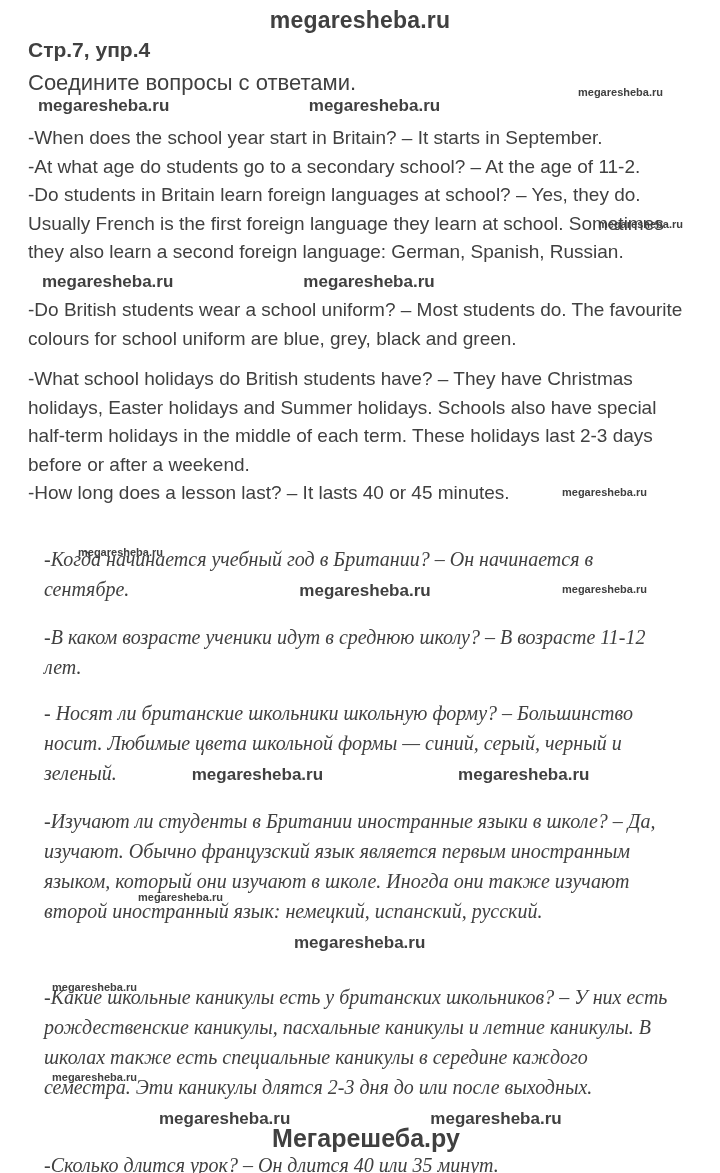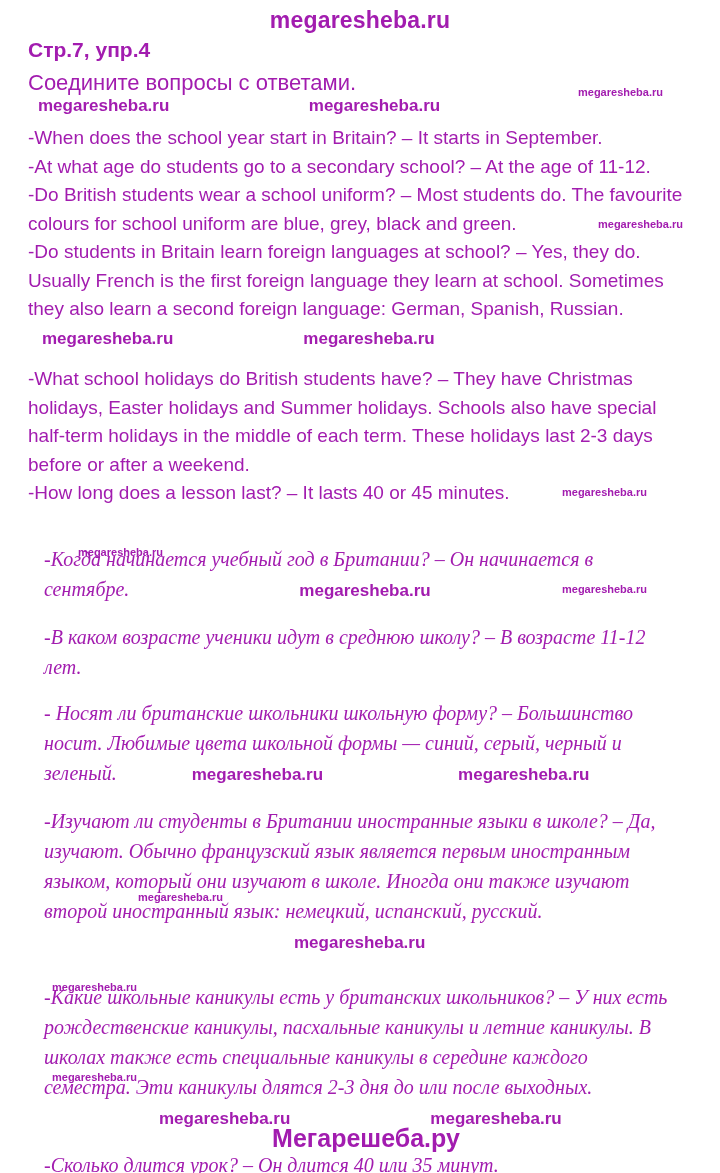--- a/index.html
+++ b/index.html
@@ -1,19 +1,19 @@
 <!DOCTYPE html>
 <html><head>
 <meta charset="utf-8">
 <style>
   html,body{margin:0;padding:0;background:#ffffff;}
   .page{
     position:relative;
     width:720px;height:1173px;
-    background:#ffffff;color:#a21caf;
+    background:#ffffff;color:#404040;
     overflow:hidden;
     font-family:"Liberation Sans",sans-serif;
   }
   .content{padding:6px 28px 0 28px;}
   .site-header{
     text-align:center;font-weight:bold;font-size:23px;line-height:28px;
     letter-spacing:.2px;
   }
   .task-title{font-weight:bold;font-size:21px;margin-top:4px;}
   .task-instruction{font-size:22px;margin-top:8px;}
@@ -67,23 +67,23 @@
 
     <div class="task-instruction">Соедините вопросы с ответами.</div>
 
     <div class="wm-row">
       <span class="wmb">megaresheba.ru</span>
       <span class="wmb">megaresheba.ru</span>
     </div>
 
     <div class="en-block">
       <p><span>-When does the school year start in Britain? – It starts in September.</span></p>
-      <p><span>-At what age do students go to a secondary school? – At the age of 11-12.</span></p>
+      <p><span>-At what age do students go to a secondary school? – At the age of 11-2.</span></p>
+      <p><span>-Do students in Britain learn foreign languages at school? – Yes, they do. Usually French is the first foreign language they learn at school. Sometimes they also learn a second foreign language: German, Spanish, Russian.</span><span class="wmb wm-inline-a">megaresheba.ru</span><span class="wmb wm-inline-b">megaresheba.ru</span></p>
       <p><span>-Do British students wear a school uniform? – Most students do. The favourite colours for school uniform are blue, grey, black and green.</span></p>
-      <p><span>-Do students in Britain learn foreign languages at school? – Yes, they do. Usually French is the first foreign language they learn at school. Sometimes they also learn a second foreign language: German, Spanish, Russian.</span><span class="wmb wm-inline-a">megaresheba.ru</span><span class="wmb wm-inline-b">megaresheba.ru</span></p>
       <p class="gap"><span>-What school holidays do British students have? – They have Christmas holidays, Easter holidays and Summer holidays. Schools also have special half-term holidays in the middle of each term. These holidays last 2-3 days before or after a weekend.</span></p>
       <p><span>-How long does a lesson last? – It lasts 40 or 45 minutes.</span></p>
     </div>
 
     <div class="ru-block">
       <p><span>-Когда начинается учебный год в Британии? – Он начинается в сентябре.</span><span class="wmb wm-ru1">megaresheba.ru</span></p>
       <p><span>-В каком возрасте ученики идут в среднюю школу? – В возрасте 11-12 лет.</span></p>
       <p><span>- Носят ли британские школьники школьную форму? – Большинство носит. Любимые цвета школьной формы — синий, серый, черный и зеленый.</span><span class="wmb wm-ru3-a">megaresheba.ru</span><span class="wmb wm-ru3-b">megaresheba.ru</span></p>
       <p class="gap-sm"><span>-Изучают ли студенты в Британии иностранные языки в школе? – Да, изучают. Обычно французский язык является первым иностранным языком, который они изучают в школе. Иногда они также изучают второй иностранный язык: немецкий, испанский, русский.</span><span class="wmb wm-ru4">megaresheba.ru</span></p>
       <p class="gap-md"><span>-Какие школьные каникулы есть у британских школьников? – У них есть рождественские каникулы, пасхальные каникулы и летние каникулы. В школах также есть специальные каникулы в середине каждого семестра. Эти каникулы длятся 2-3 дня до или после выходных.</span><span class="wmb wm-ru5-a">megaresheba.ru</span><span class="wmb wm-ru5-b">megaresheba.ru</span></p>

